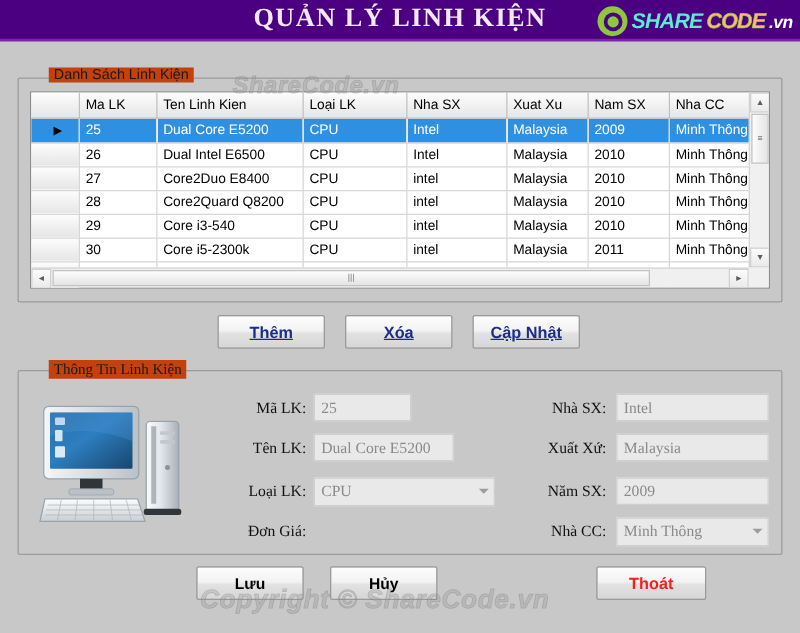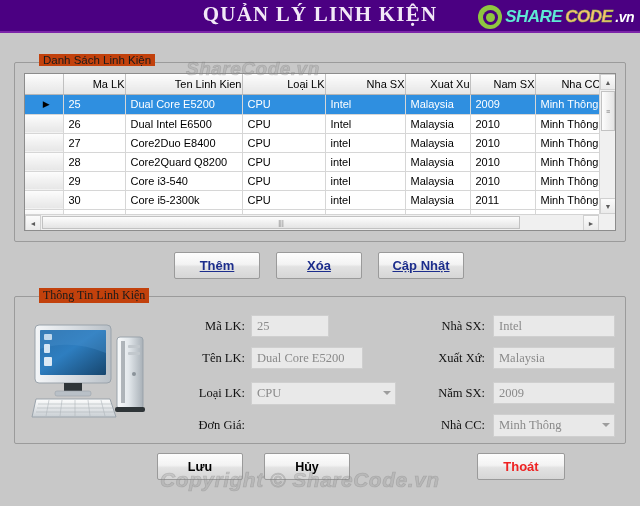--- a/index.html
+++ b/index.html
@@ -81,21 +81,21 @@
   table.grid{
     border-collapse:collapse; table-layout:fixed;
     width:576px; font-size:11px;
   }
   table.grid th{
     height:20px;
     background:linear-gradient(to bottom,#fdfdfd 0%,#f1f1f1 50%,#e6e6e6 100%);
     border-right:1px solid #c0c0c0;
     border-bottom:1px solid #b5b5b5;
     font-weight:normal; color:#000;
-    text-align:right; padding:0 0 0 15px;
+    text-align:left; padding:0 0 0 5px;
     white-space:nowrap;
   }
   table.grid td{
     height:19px;
     border-right:1px solid #d6d6d6;
     border-bottom:1px solid #d6d6d6;
     padding:0 0 0 5px;
     color:#000; white-space:nowrap; overflow:hidden;
   }
   table.grid tr.selected td{ background:#2f8fe0; color:#ffffff; }

